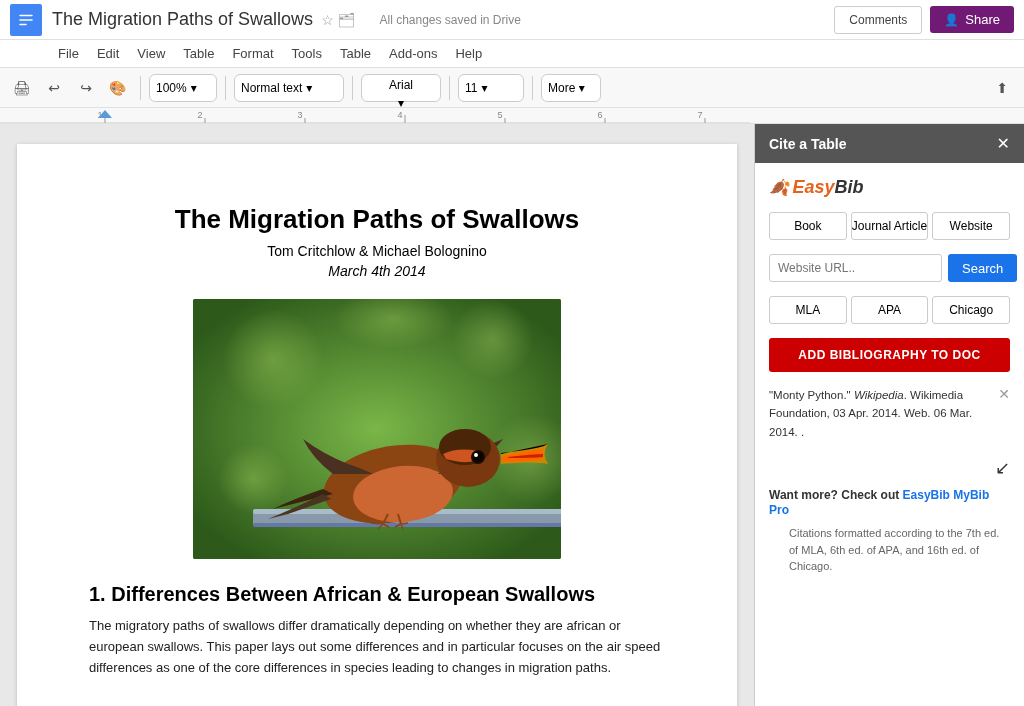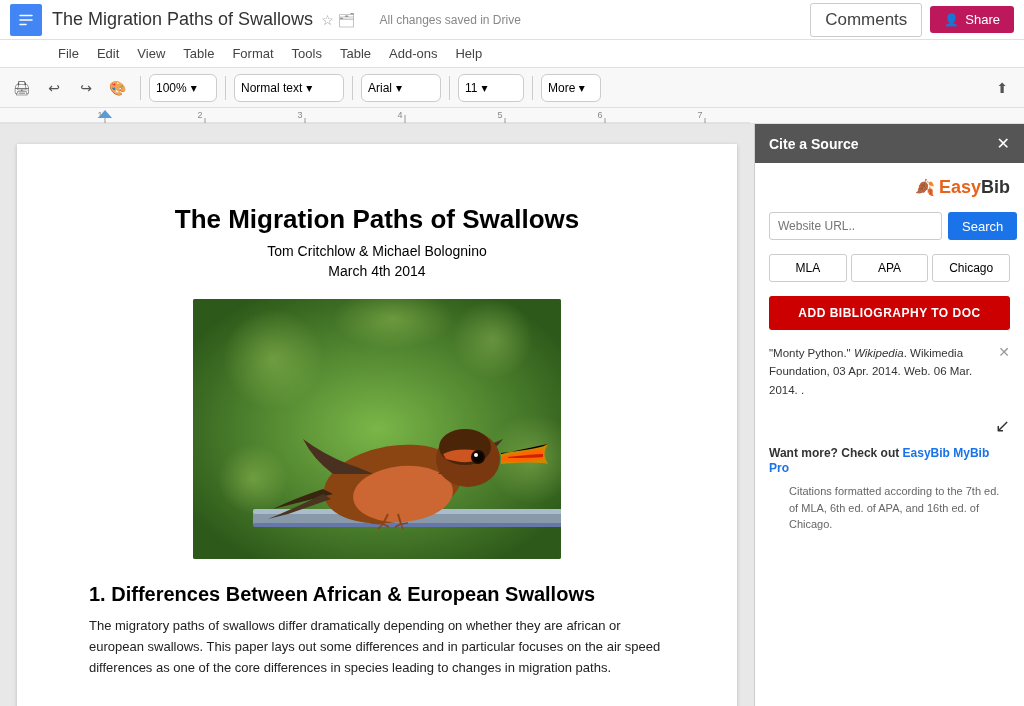--- a/index.html
+++ b/index.html
@@ -90,21 +90,21 @@
       background: #fff;
       padding: 3px 6px;
       border-radius: 6px;
       font-size: 12px;
       cursor: pointer;
       display: flex; align-items: center; gap: 4px;
       height: 28px;
     }
     #zoom-select { width: 68px; }
     #style-select { width: 110px; }
-    #font-select { width: 80px; }
+    #font-select { width: 80px; flex-direction: column; }
     #size-select { width: 66px; }
     #collapse-btn { margin-left: auto; }
 
     
     #ruler {
       height: 16px;
       background: #f8f8f8;
       border-bottom: 1px solid #e0e0e0;
       position: relative;
       overflow: hidden;
@@ -141,20 +141,21 @@
     }
     #doc-author {
       text-align: center;
       font-size: 14px;
       margin-bottom: 4px;
     }
     #doc-date {
       text-align: center;
       font-size: 14px;
       margin-bottom: 20px;
+      font-style: italic;
     }
     #bird-image {
       width: 368px;
       height: 260px;
       display: block;
       margin: 0 auto 24px;
       background: #5a7a3a;
       position: relative;
       overflow: hidden;
       border-radius: 2px;
@@ -288,22 +289,22 @@
       <rect x="3" y="5" width="18" height="2" rx="1"></rect>
       <rect x="3" y="11" width="18" height="2" rx="1"></rect>
       <rect x="3" y="17" width="10" height="2" rx="1"></rect>
     </svg>
   </div>
   <span id="doc-title-label" style="font-size:18px;color:#333;font-weight:400;margin-right:8px;">The Migration Paths of Swallows</span>
   <span style="color:#999;font-size:14px;margin-right:4px;">☆</span>
   <span style="color:#999;font-size:14px;margin-right:4px;">🗂</span>
   <span style="font-size:12px;color:#888;margin-left:20px;">All changes saved in Drive</span>
   <div id="top-buttons">
-    <button id="comments-btn" style="border:1px solid #ccc;background:#fff;padding:6px 14px;border-radius:3px;font-size:17px;cursor:pointer;color:#444;">Comments</button>
-    <button id="share-btn" style="background:#be185d;color:#fff;border:none;padding:6px 14px;border-radius:3px;font-size:13px;cursor:pointer;display:flex;align-items:center;gap:6px;">
+    <button id="comments-btn" style="border:1px solid #ccc;background:#fff;padding:6px 14px;border-radius:3px;font-size:12px;cursor:pointer;color:#444;">Comments</button>
+    <button id="share-btn" style="background:#701a75;color:#fff;border:none;padding:6px 14px;border-radius:3px;font-size:13px;cursor:pointer;display:flex;align-items:center;gap:6px;">
       <span style="font-size:12px;">👤</span>
       <span>Share</span>
     </button>
   </div>
 </div>
 
 <div id="menu-bar">
 <span class="menu-item">File</span>
     <span class="menu-item">Edit</span>
     <span class="menu-item">View</span>
@@ -450,31 +451,36 @@
         </svg>
       </div>
 
       <div id="section-heading">1. Differences Between African &amp; European Swallows</div>
       <div id="section-text">The migratory paths of swallows differ dramatically depending on whether they are african or european swallows. This paper lays out some differences and in particular focuses on the air speed differences as one of the core differences in species leading to changes in migration paths.</div>
     </div>
   </div>
 
   <div id="side-panel">
     <div id="panel-header">
-      <span id="panel-title">Cite a Source</span>
+      <span id="panel-title">Cite a Table</span>
       <button id="panel-close">✕</button>
     </div>
     <div id="panel-body">
       
-      <div style="text-align:right;margin-bottom:14px;">
+      <div style="text-align:left;margin-bottom:14px;font-style:italic;">
         <span style="color:#e8621a;font-size:16px;font-weight:bold;">🍂</span>
         <span style="color:#e8621a;font-size:18px;font-weight:bold;">Easy</span><span style="color:#333;font-size:18px;font-weight:bold;">Bib</span>
       </div>
 
       
+      <div id="source-tabs" style="display:flex;gap:4px;margin-bottom:14px;">
+      <button class="source-tab">Book</button>
+          <button class="source-tab">Journal Article</button>
+          <button class="source-tab">Website</button>
+        </div>
 
       
       <div id="url-row" style="display:flex;gap:6px;margin-bottom:14px;">
         <input id="url-input" style="flex: 1 1 0%; border: 1px solid rgb(204, 204, 204); padding: 6px 8px; font-size: 12px; border-radius: 3px; color: rgb(170, 170, 170);" placeholder="Website URL..">
         <button id="search-btn" style="background:#1a73e8;color:#fff;border:none;padding:6px 14px;border-radius:3px;font-size:13px;cursor:pointer;">Search</button>
       </div>
 
       
       <div id="citation-style-tabs" style="display:flex;gap:4px;margin-bottom:14px;">
       <button class="cite-tab">MLA</button>

